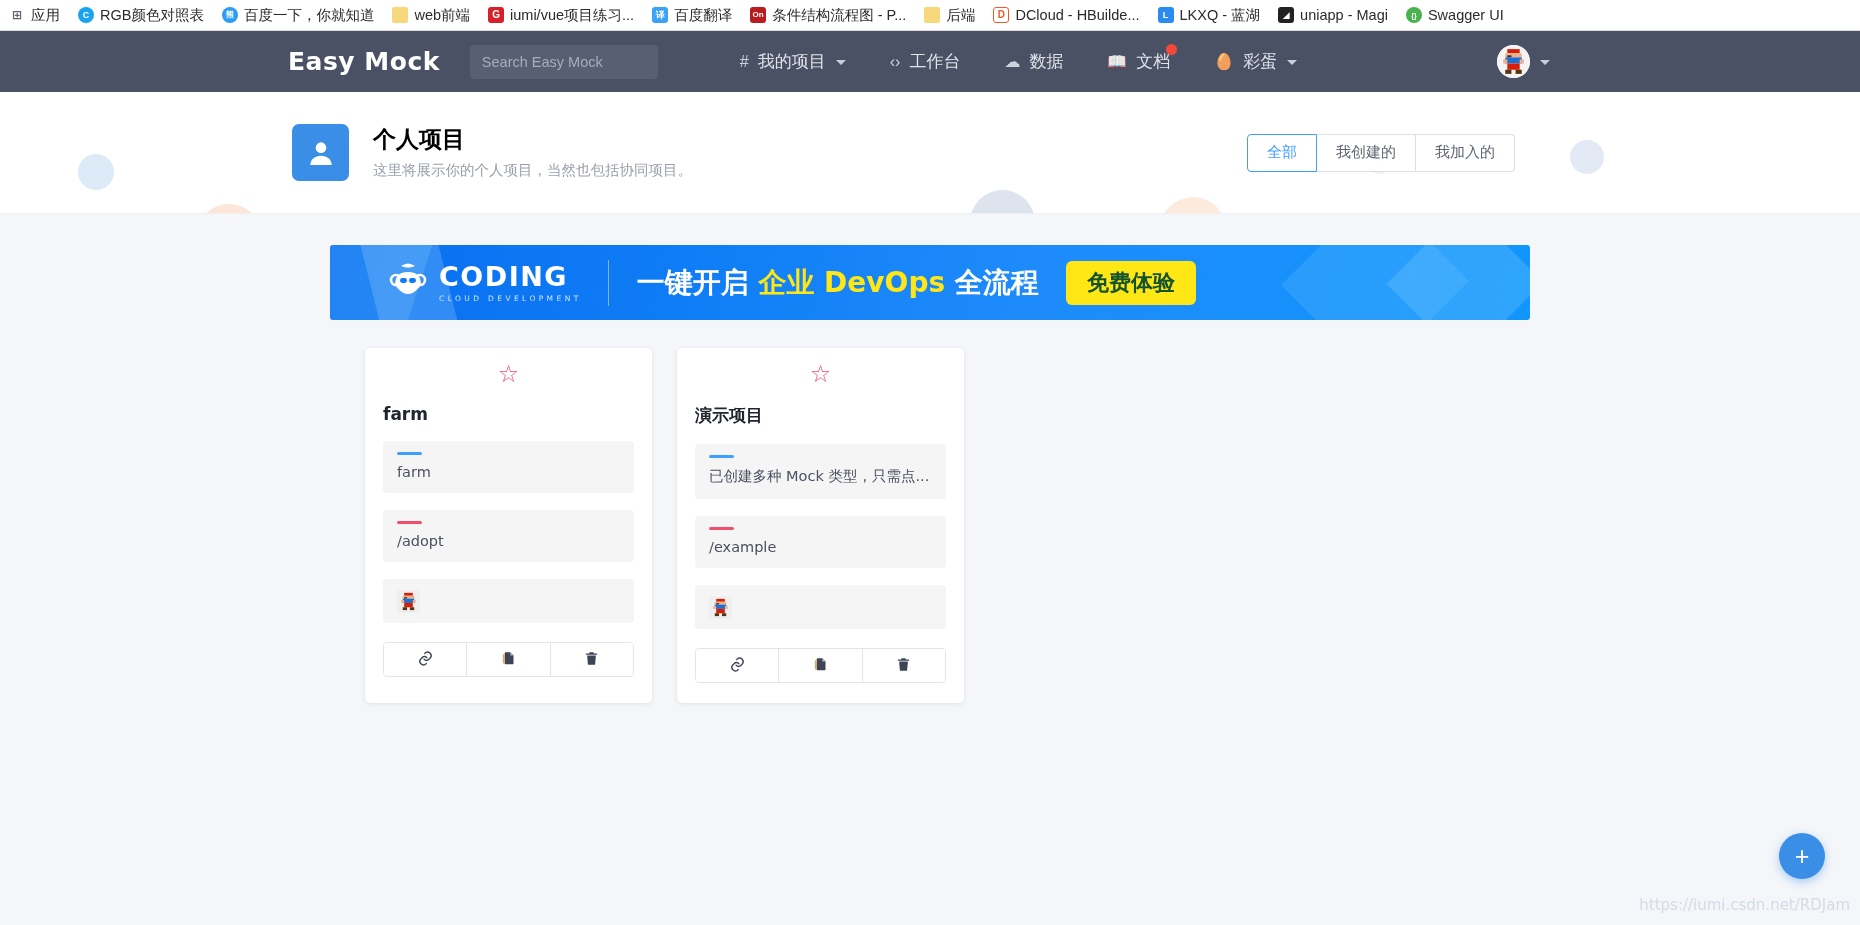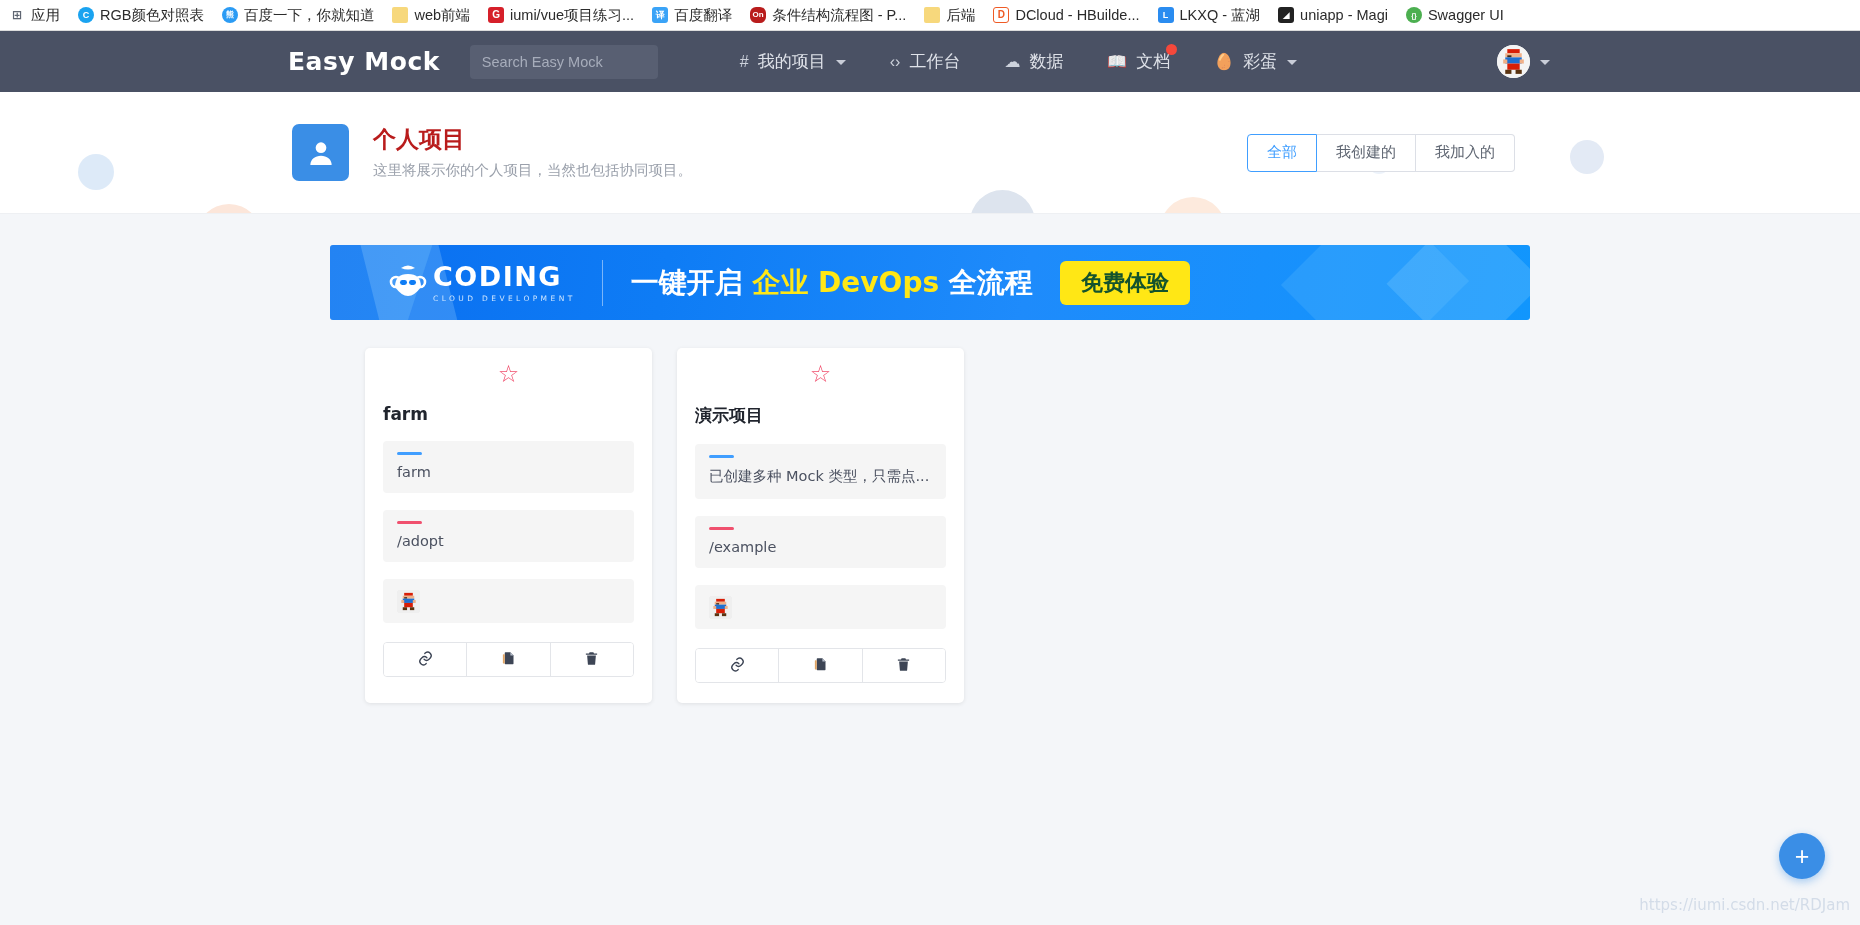--- a/index.html
+++ b/index.html
@@ -142,21 +142,21 @@
     background: #3a8ee6;
     border-radius: 7px;
     margin-left: 292px;
     display: flex; align-items: center; justify-content: center;
     flex: 0 0 57px;
   }
   #header-text { margin-left: 24px; }
   #page-title {
     font-size: 23px;
     font-weight: bold;
-    color: #b91c1c;
+    color: #000000;
     line-height: 1.3;
     font-family: "DejaVu Sans", sans-serif;
   }
   #page-subtitle {
     font-size: 14.5px;
     color: #9aa0ab;
     margin-top: 6px;
     font-family: "DejaVu Sans", sans-serif;
     text-align: center;
   }
@@ -208,22 +208,22 @@
     position: relative;
     background: linear-gradient(100deg, #0a6ef0 0%, #0e7cf5 28%, #1e8bfb 58%, #1196fd 100%);
     display: flex;
     align-items: center;
     cursor: pointer;
   }
   .banner-shape { position: absolute; opacity: .22; }
   #banner-logo {
     margin-left: 58px;
     display: flex;
-    align-items: flex-end;
-    gap: 5px;
+    align-items: flex-start;
+    gap: 11px;
     z-index: 2;
   }
   #coding-word {
     color: #fff;
     font-size: 27px;
     font-weight: bold;
     letter-spacing: 1.5px;
     line-height: 1;
     font-family: "DejaVu Sans", sans-serif;
   }
@@ -411,21 +411,21 @@
     </div>
     <div class="bookmark">
       <span class="bm-icon" style="background: rgb(214, 32, 42);">G</span>
       <span>iumi/vue项目练习...</span>
     </div>
     <div class="bookmark">
       <span class="bm-icon" style="background: rgb(58, 163, 247); font-size: 9px;">译</span>
       <span>百度翻译</span>
     </div>
     <div class="bookmark">
-      <span class="bm-icon" style="background: #b91c1c; font-size: 8px; border-radius: 6px;">On</span>
+      <span class="bm-icon" style="background: #b91c1c; font-size: 8px;">On</span>
       <span>条件结构流程图 - P...</span>
     </div>
     <div class="bookmark">
       <span class="bm-icon" style="background: rgb(247, 216, 124); border-radius: 2px;"></span>
       <span>后端</span>
     </div>
     <div class="bookmark">
       <span class="bm-icon" style="background: rgb(255, 255, 255); color: rgb(239, 91, 37); border: 1.5px solid rgb(239, 91, 37);">D</span>
       <span>DCloud - HBuilde...</span>
     </div>

